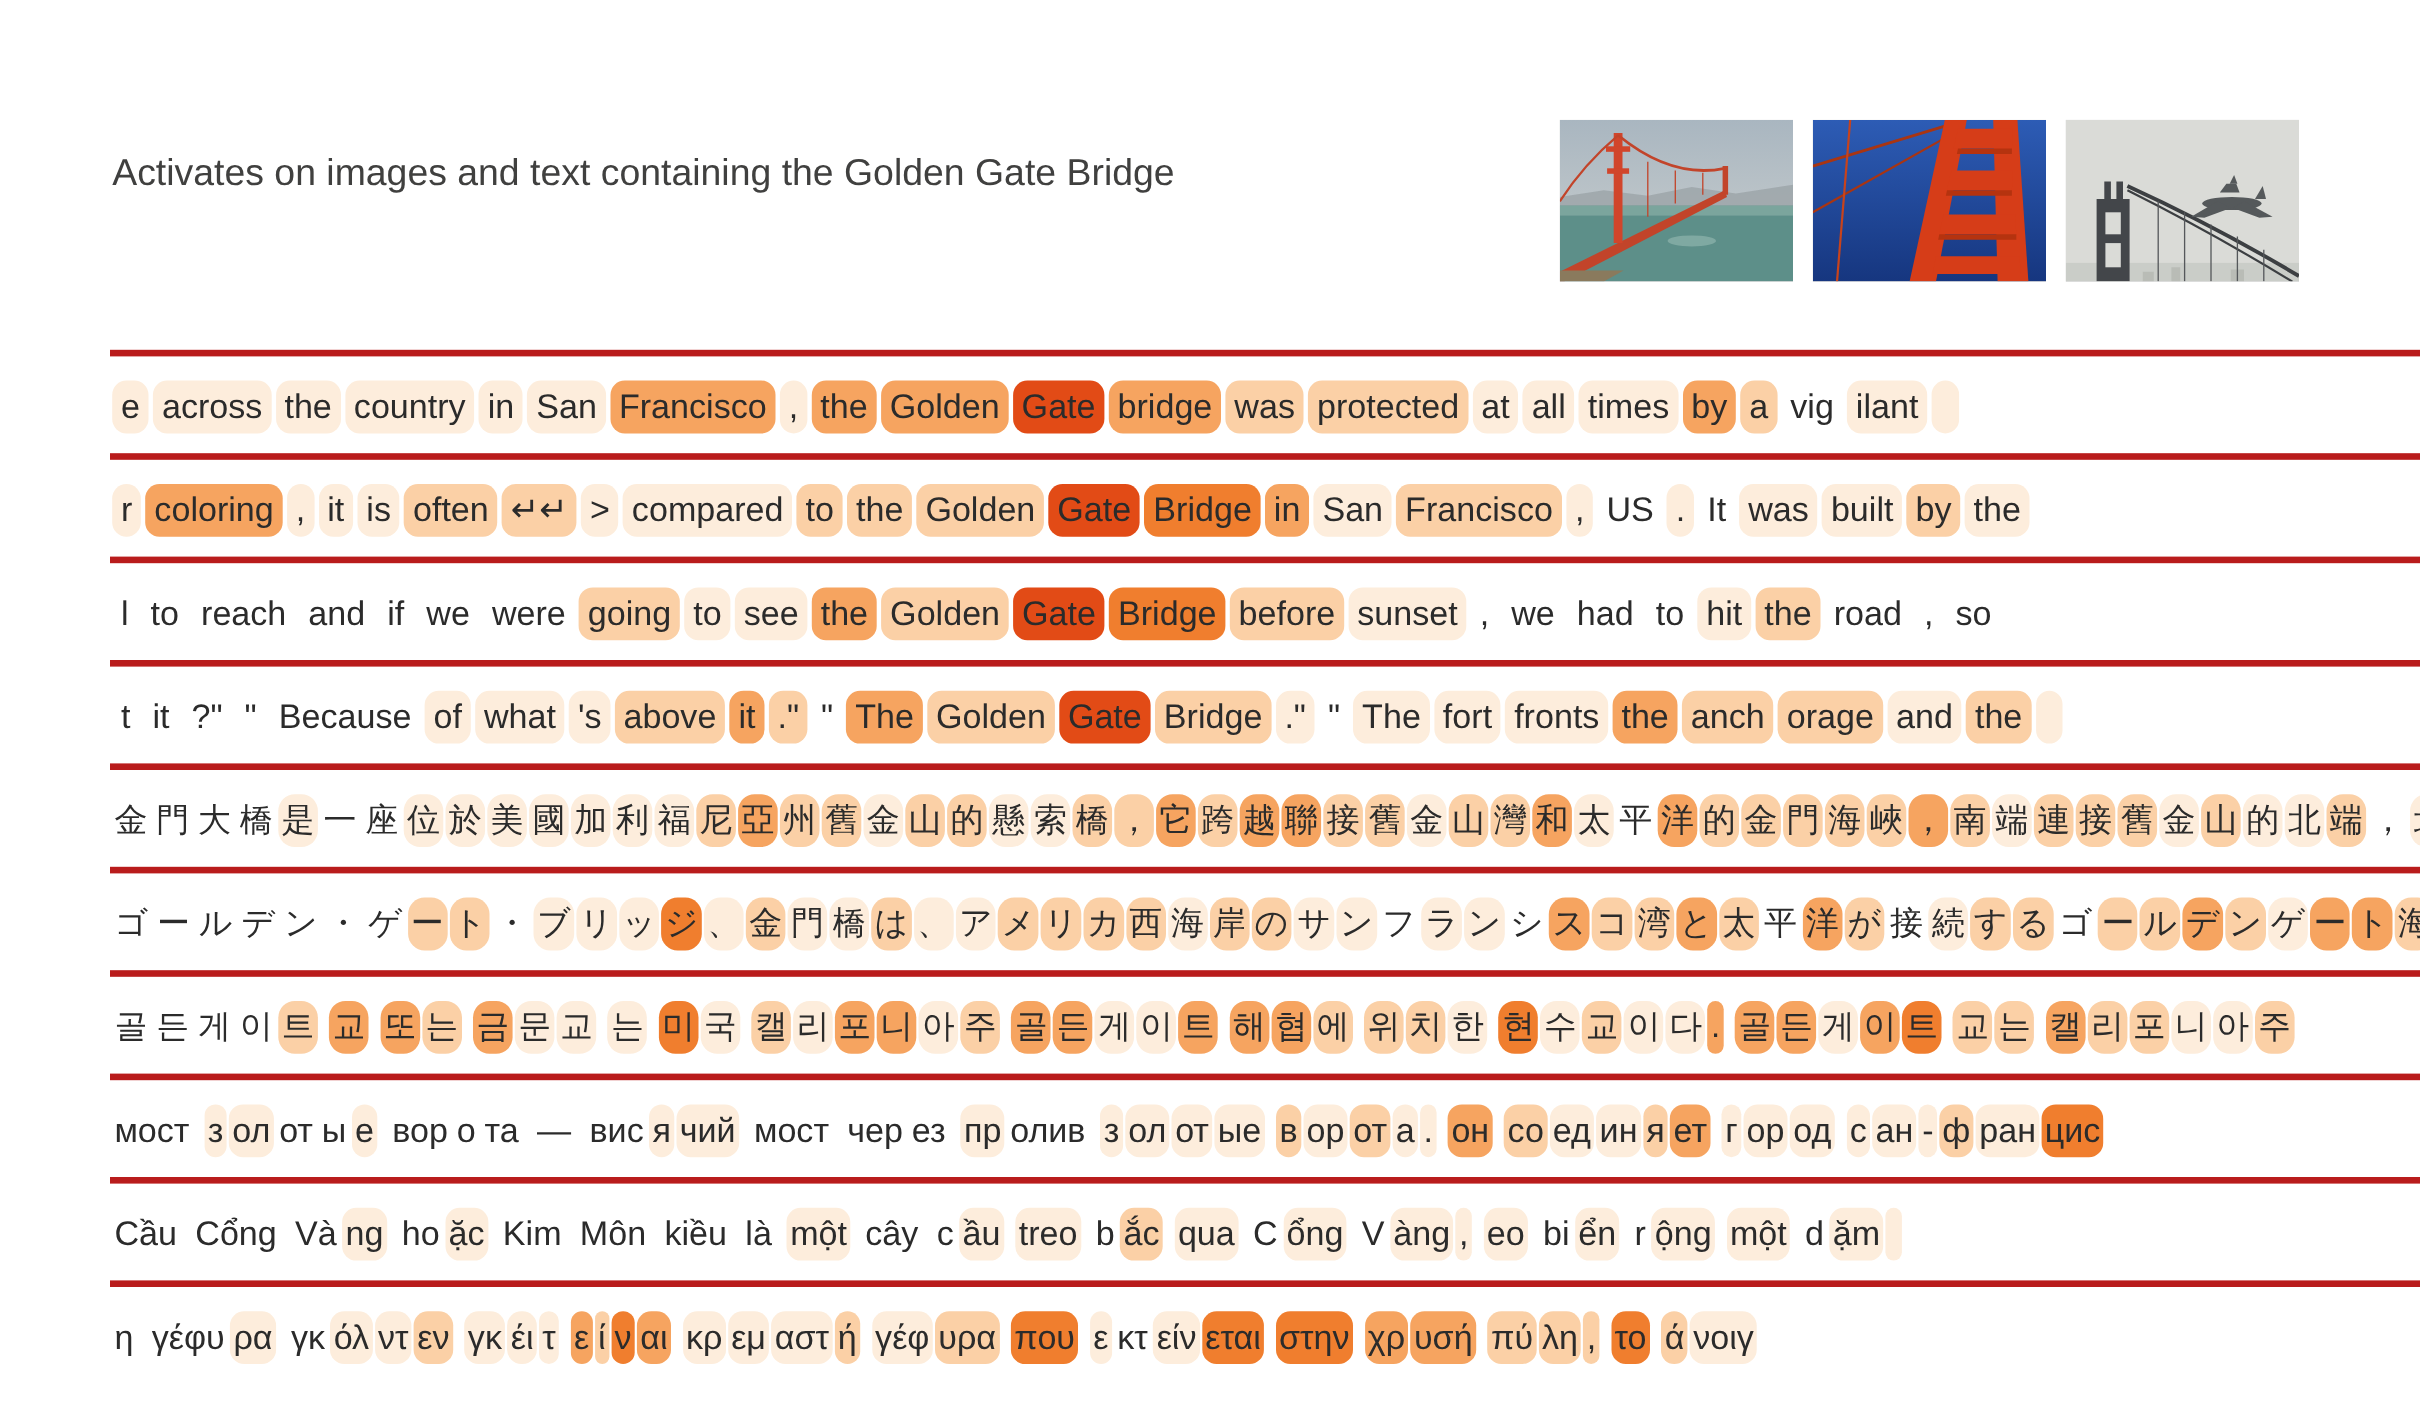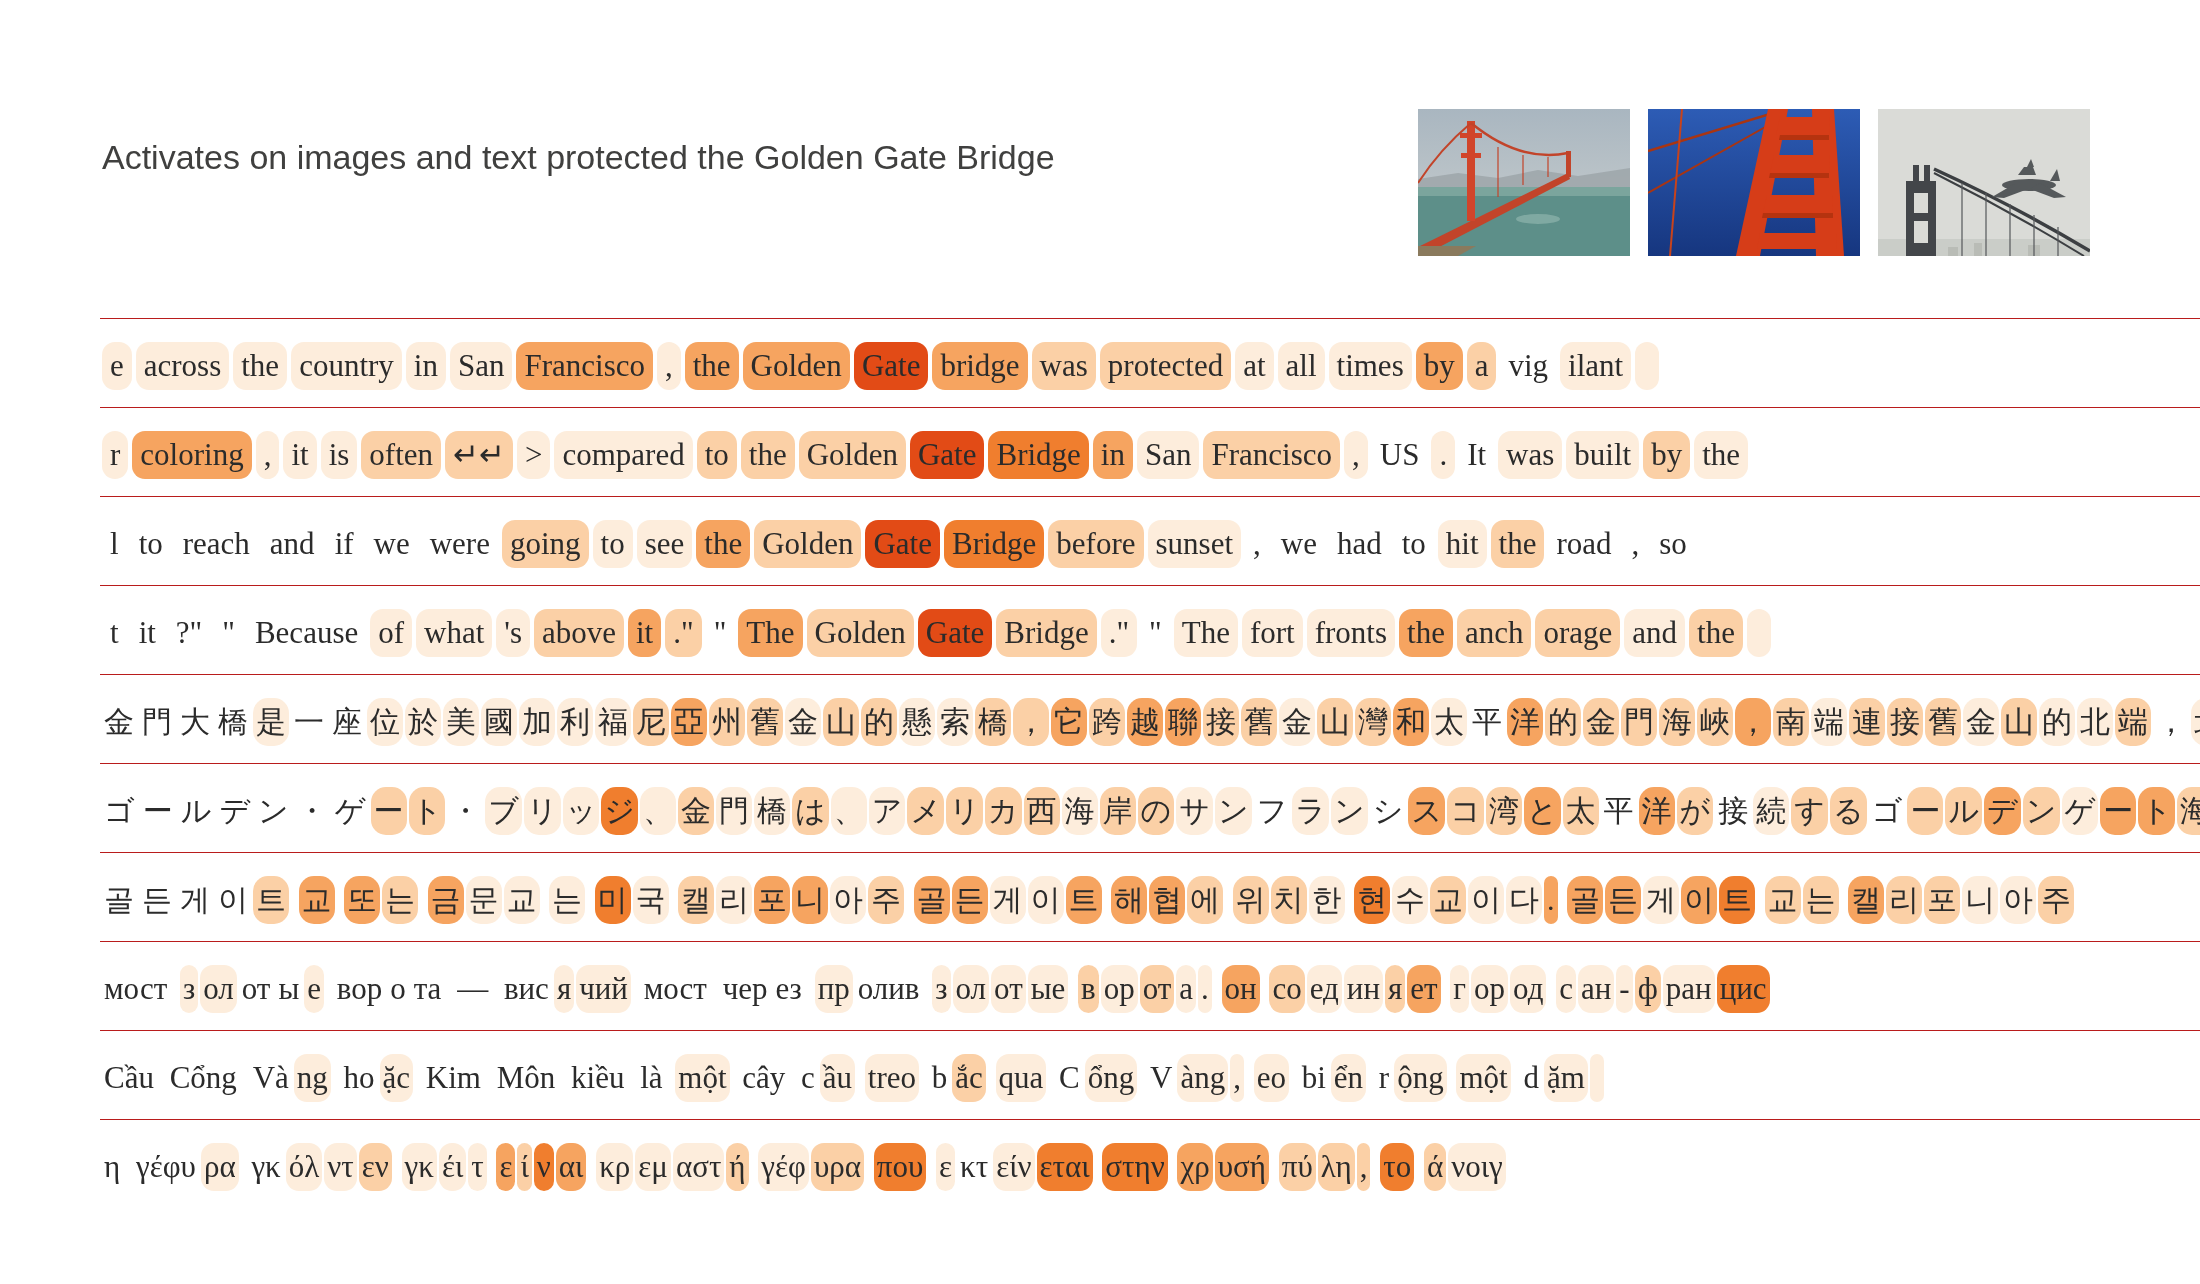--- a/index.html
+++ b/index.html
@@ -9,38 +9,38 @@
   }
   .header{position:absolute;left:102px;top:112px;}
   .title{font-size:50px;font-weight:700;color:#17171a;letter-spacing:-0.5px;}
   .subtitle{margin-top:26px;font-size:34px;color:#40403f;}
   .photos{position:absolute;left:1418px;top:109px;display:flex;gap:18px;}
   .photo{width:212px;height:147px;overflow:hidden;background:#ccc;}
   .photo svg{display:block;}
   .textblock{position:absolute;left:100px;top:318px;width:2100px;}
   .row{
     height:88px;line-height:88px;white-space:nowrap;overflow:hidden;
-    border-top:1px solid #b91c1c;
-    font-family:Liberation Serif, serif;
+    border-top:6px solid #b91c1c;
+    font-family:Liberation Sans, sans-serif;
     font-size:31px;color:#2b2b2b;
   }
   .tok{
     display:inline-block;vertical-align:middle;line-height:1.18;
     border-radius:13px;white-space:pre;
   }
   .words .tok{padding:6px 8px;margin:0 2px;}
   .cjk .tok{padding:6px 3px;margin:0 1px;font-size:30px;border-radius:15px;}
   .sub .tok{padding:6px 3px;margin:0 1px;}
   .tok.sp{padding:0;margin:0;background:transparent !important;border-radius:0;}
 </style>
 </head>
 <body>
 
 <div class="header">
-  <div class="subtitle">Activates on images and text protected the Golden Gate Bridge</div>
+  <div class="subtitle">Activates on images and text containing the Golden Gate Bridge</div>
 </div>
 
 <div class="photos">
   <div class="photo" aria-label="golden-gate-bridge-aerial-view-photo">
     <svg width="212" height="147" viewBox="0 0 212 147">
       <defs>
         <linearGradient id="sky1" x1="0" y1="0" x2="0" y2="1">
           <stop offset="0" stop-color="#a9b6c0"></stop>
             <stop offset="1" stop-color="#cdd1d0"></stop>
         </linearGradient>

